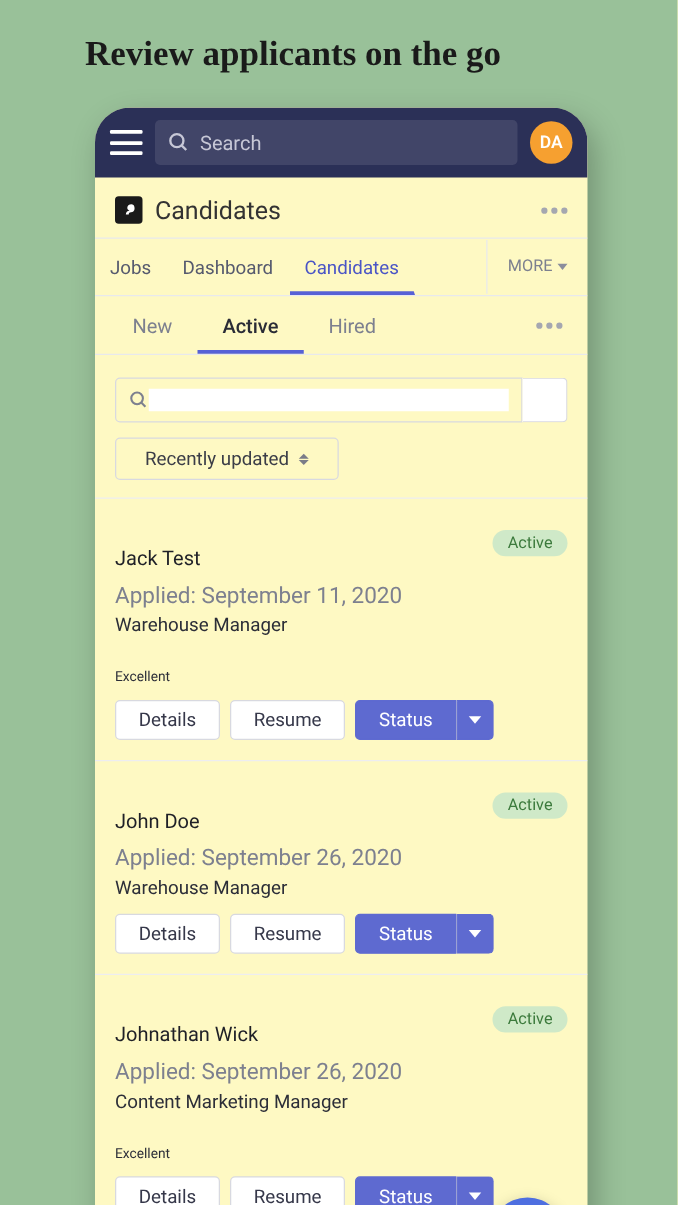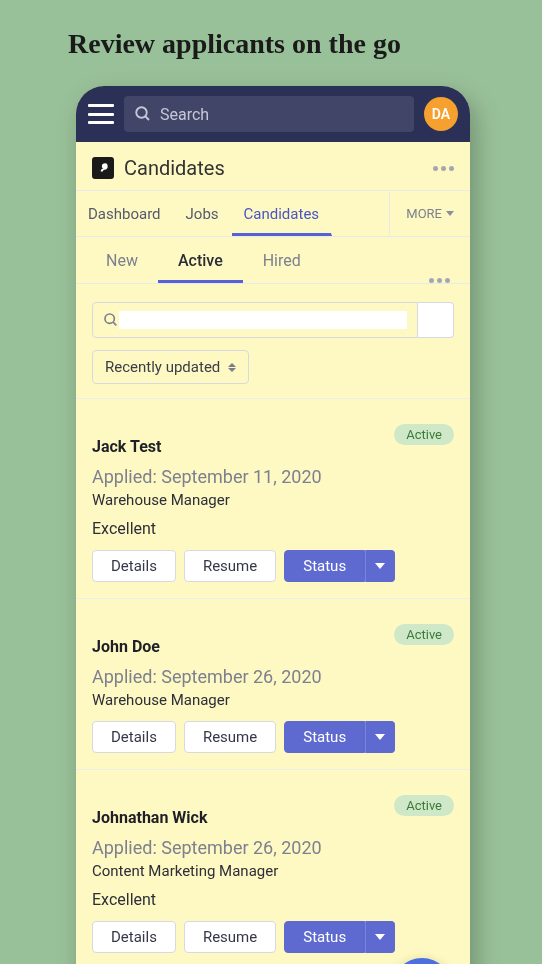--- a/index.html
+++ b/index.html
@@ -84,21 +84,21 @@
   color:#4a55c6; border-bottom: 3px solid #5661d6; padding-bottom:10px;
 }
 .tabs-primary .more {
   margin-left:auto; padding:14px 16px; font-size:13px; color:#7d808f;
   display:flex; align-items:center; gap:4px; cursor:pointer; border-left:1px solid #e8e9ed;
 }
 .tabs-primary .more .caret {
   width:0;height:0;border-left:4px solid transparent;border-right:4px solid transparent;border-top:5px solid #8b8e9c;
 }
 .tabs-secondary {
-  display:flex; align-items:flex-end;
+  display:flex; align-items:center;
   border-bottom:1px solid #e8e9ed;
   padding: 0 10px;
 }
 .tabs-secondary .tab2 {
   padding: 14px 20px 13px 20px;
   font-size:16px; color:#7d808f; cursor:pointer;
 }
 .tabs-secondary .tab2.active {
   color:#2a2c36; font-weight:500; border-bottom:3px solid #5661d6; padding-bottom:10px;
 }
@@ -113,43 +113,43 @@
   height:36px; display:flex; align-items:center; padding:0 10px;
 }
 .search-box input { border:none; outline:none; flex:1; font-size:15px; }
 .search-btn {
   width:36px; height:36px; border:1px solid #d8d9e0; border-left:none;
   border-radius:0 4px 4px 0; background:#fff; cursor:pointer;
 }
 .sort-dd {
   align-self:flex-start;
   border:1px solid #d8d9e0; border-radius:4px;
-  padding: 7px 12px; font-size:15px; color:#3b3d47;
+  padding: 7px 23px; font-size:15px; color:#3b3d47;
   display:flex; align-items:center; gap:8px; cursor:pointer;justify-content:center;
 }
 .sort-dd .updn { display:flex; flex-direction:column; gap:1px; }
 .sort-dd .updn span {
   width:0;height:0;border-left:4px solid transparent;border-right:4px solid transparent;
 }
 .sort-dd .updn .up { border-bottom:4px solid #7a7c88; }
 .sort-dd .updn .dn { border-top:4px solid #7a7c88; }
 .list { }
 .card {
   border-top:1px solid #ededf1;
   padding: 14px 16px 16px 16px;
 }
 .card-head { display:flex; justify-content:space-between; align-items:center; }
-.cand-name { font-size:16px; font-weight:700; color:#1f2027;margin-top:24px; }
+.cand-name { font-size:16px; font-weight:400; color:#1f2027;margin-top:24px; }
 .badge {
   background:#cfe9c8; color:#3c7a3c; font-size:13px;
   padding:3px 12px; border-radius:12px;
 }
 .applied { font-size:18px; color:#7d808f; margin-top:10px; }
 .position { font-size:15px; color:#2c2e38; margin-top:4px; }
-.rating { font-size:16px; color:#2c2e38; margin-top:10px; }
+.rating { font-size:11px; color:#2c2e38; margin-top:26px; }
 .btn-row { display:flex; gap:8px; margin-top:12px; }
 .btn {
   border:1px solid #d8d9e0; background:#fff; color:#36384a;
   font-size:15px; padding:6px 18px; border-radius:4px; cursor:pointer;
 }
 .btn-primary {
   background:#5e6ad0; border-color:#5e6ad0; color:#fff;
 }
 .btn-split { display:flex; }
 .btn-split .btn-primary { border-radius:4px 0 0 4px; }
@@ -203,22 +203,22 @@
       <div class="page-title">Candidates</div>
     </div>
     <div class="dots-svg">
         <span></span>
         <span></span>
         <span></span>
       </div>
   </div>
 
   <div class="tabs-primary">
+    <div class="tab">Jobs</div>
     <div class="tab">Dashboard</div>
-    <div class="tab">Jobs</div>
     <div class="tab active">Candidates</div>
     <div class="more">
       <span>MORE</span>
       <span class="caret"></span>
     </div>
   </div>
 
   <div class="tabs-secondary">
     <div class="tab2">New</div>
     <div class="tab2 active">Active</div>

